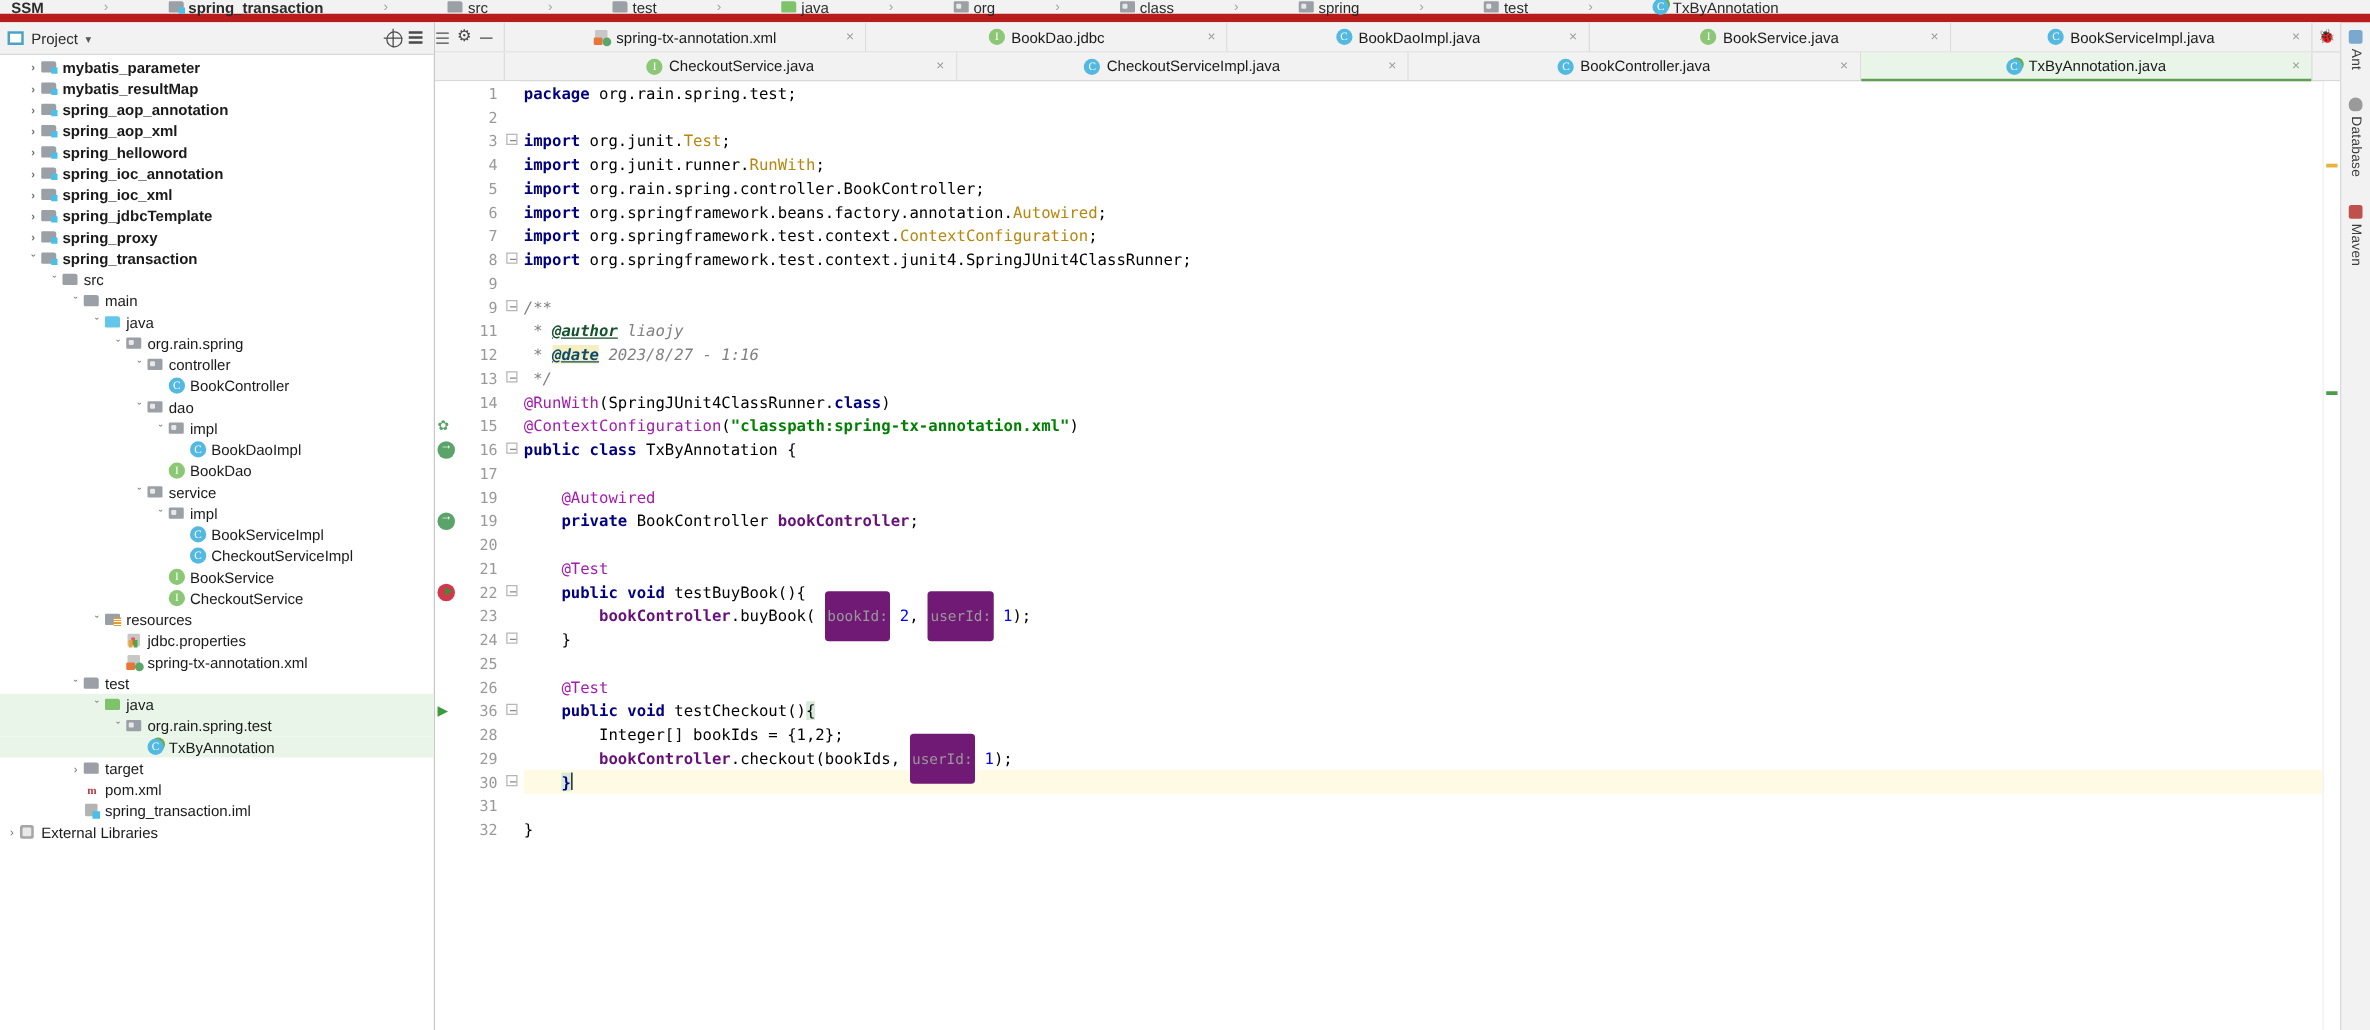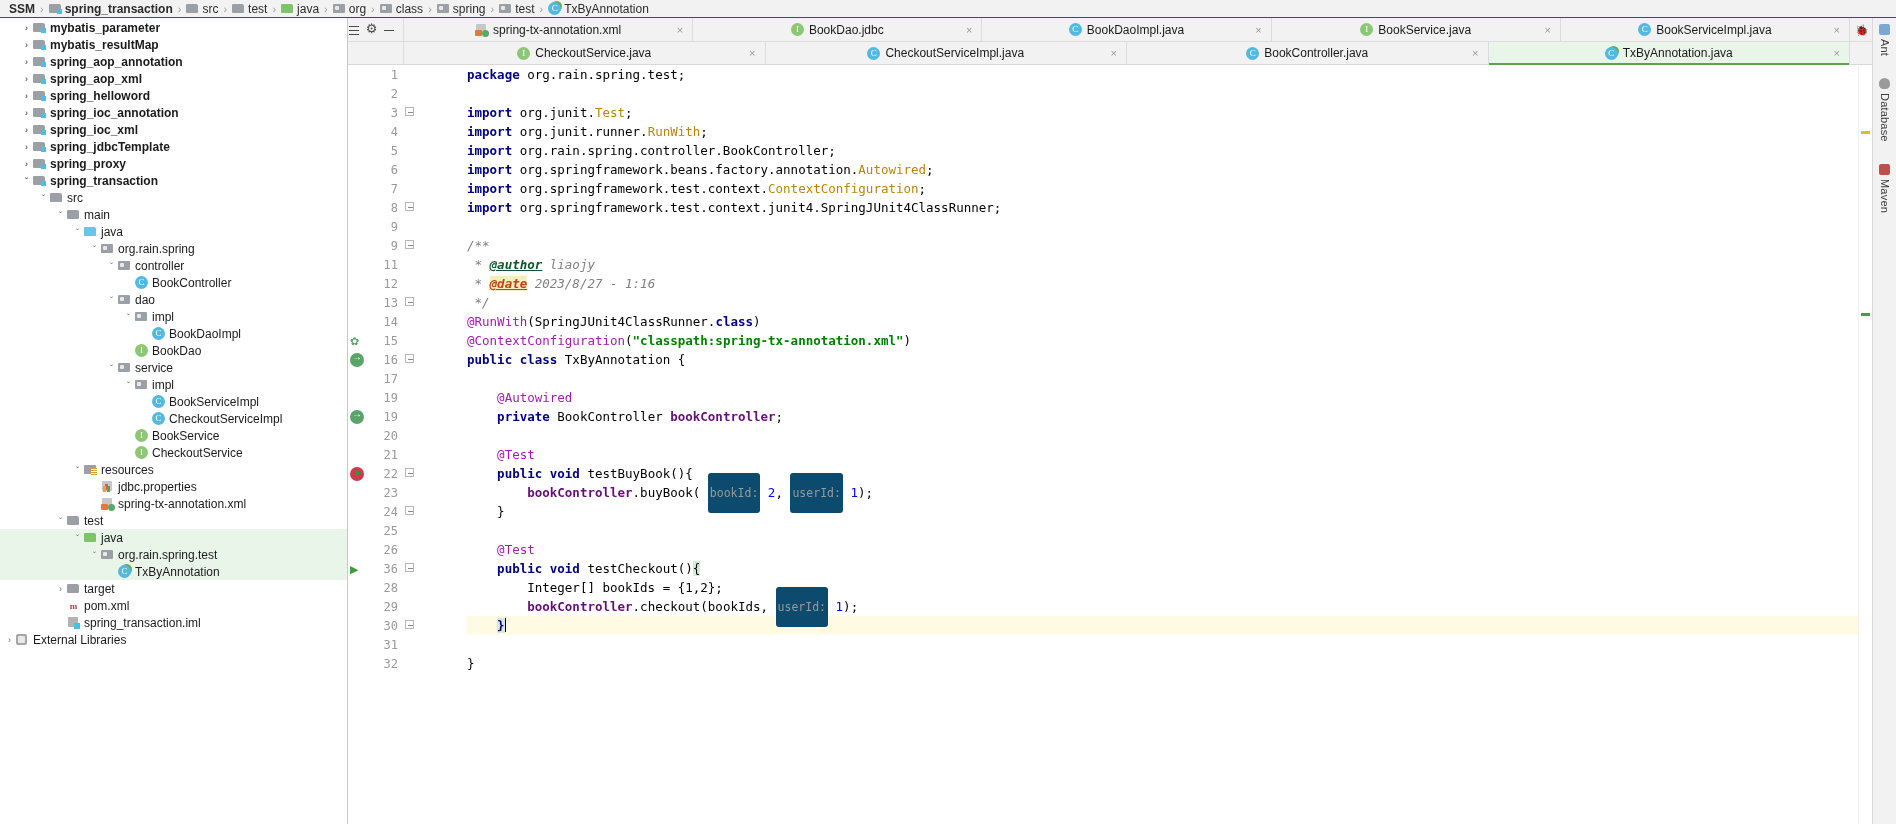--- a/index.html
+++ b/index.html
@@ -11,25 +11,26 @@
     font-family: "Liberation Sans", sans-serif;
     font-size: 12px;
     color: #000;
   }
   #app { position: relative; width: 1896px; height: 824px; display: flex; flex-direction: column; }
 
   
   .crumbbar {
     height: 18px; min-height: 18px;
     background: #f2f2f2;
-    border-bottom: 1px solid #b91c1c;
+    border-bottom: 7px solid #b91c1c;
     display: flex; align-items: center;
     padding-left: 4px;
     font-size: 12px;
     white-space: nowrap;
+    gap: 43px;
   }
   .crumb { display: flex; align-items: center; padding: 0 2px; color: #2b2b2b; }
   .crumb.bold { font-weight: bold; }
   .crumb .ctxt { margin-left: 3px; }
   .sep { color: #a0a0a0; padding: 0 3px; font-size: 11px; }
 
   
   .ico { display: inline-block; position: relative; vertical-align: middle; }
   .ico-module { width: 13px; height: 11px; }
   .ico-module::before { content:""; position:absolute; left:0; top:1px; width:12px; height:9px; background:#9aa0a6; border-radius:1px 2px 1px 1px; }
@@ -128,32 +129,32 @@
   .mark.ctx { color:#5aa469; font-size:11px; line-height:14px; }
 
   .foldcol { width: 13px; min-width:13px; position:relative; background:#fff; border-right:0; }
   .foldmark { position:absolute; left:1px; width:11px; height:11px; color:#b0b0b0; font-size:10px;
               line-height:11px; text-align:center; }
   .foldmark .box { display:block; width:9px; height:9px; border:1px solid #b6b6b6; background:#fff; position:relative; }
   .foldmark .box::after { content:""; position:absolute; left:2px; top:4px; width:5px; height:1px; background:#888; }
 
   .code { flex:1; position:relative; font-family:"DejaVu Sans Mono", monospace; font-size:12.5px;
           white-space:pre; overflow:hidden; padding-left: 2px; }
-  .cl { height:19px; line-height:19px;margin-left:48px; }
+  .cl { height:19px; line-height:19px; }
   .cl.hl { background:#fffae3; }
   .kw { color:#000080; font-weight:bold; }
   .ann { color:#a21caf; }
   .type { color:#b8860b; }
   .field { color:#660e7a; font-weight:bold; }
   .str { color:#008000; font-weight:bold; }
   .num { color:#0000ff; }
   .cmt { color:#808080; font-style:italic; }
   .cmtt { color:#14532d; font-style:italic; font-weight:bold; text-decoration:underline; }
-  .cmth { color:#c2410c; font-style:italic; font-weight:bold; text-decoration:underline; background:#f5eec0; }
-  .hint { color:#999; background:#0c4a6e; border-radius:3px; padding:13px 2px; font-size:11.5px; }
+  .cmth { color:#0c4a6e; font-style:italic; font-weight:bold; text-decoration:underline; background:#f5eec0; }
+  .hint { color:#999; background:#701a75; border-radius:3px; padding:13px 2px; font-size:11.5px; }
   .caret { display:inline-block; width:1px; height:14px; background:#000; vertical-align:-2px; }
 
   
   .rgutter { width: 14px; min-width:14px; background:#fff; position:relative; border-left:1px solid #efefef; }
   .rmark { position:absolute; right:2px; width:9px; height:3px; }
 
   
   .rightbar { width: 24px; min-width:24px; background:#f2f2f2; border-left:1px solid #d9d9d9;
               display:flex; flex-direction:column; align-items:center; padding-top:6px; gap:22px; }
   .vtab { writing-mode: vertical-rl; font-size: 11px; color:#3c3c3c; letter-spacing:0.2px;
@@ -215,20 +216,38 @@
       <span class="sep">›</span>
       <span class="crumb">
         <span class="circ cls" style="box-shadow: rgb(106, 170, 74) 2px -2px 0px -1px;">C</span>
         <span class="ctxt">TxByAnnotation</span>
       </span>
     </div>
 
   <div class="body">
 
     <div class="sidebar">
+      <div class="sb-header">
+        <span class="ico ico-projwin"></span>
+        <span class="sb-title">Project</span>
+        <span class="sb-caret">▾</span>
+        <span class="spacer"></span>
+        <span class="sb-btn">
+          <span class="ico ico-locate">
+              <i></i>
+            </span>
+        </span>
+        <span class="sb-btn">
+          <span class="ico ico-collapse">
+            <span style="top:1px"></span>
+              <span style="top:5px"></span>
+              <span style="top:9px"></span>
+          </span>
+        </span>
+      </div>
       <div class="tree" id="tree">
           <div class="row bold" style="padding-left: 21px;">
             <span class="arrow">›</span>
             <span class="ico ico-module"></span>
             <span class="lbl">mybatis_parameter</span>
           </div>
           <div class="row bold" style="padding-left: 21px;">
             <span class="arrow">›</span>
             <span class="ico ico-module"></span>
             <span class="lbl">mybatis_resultMap</span>

